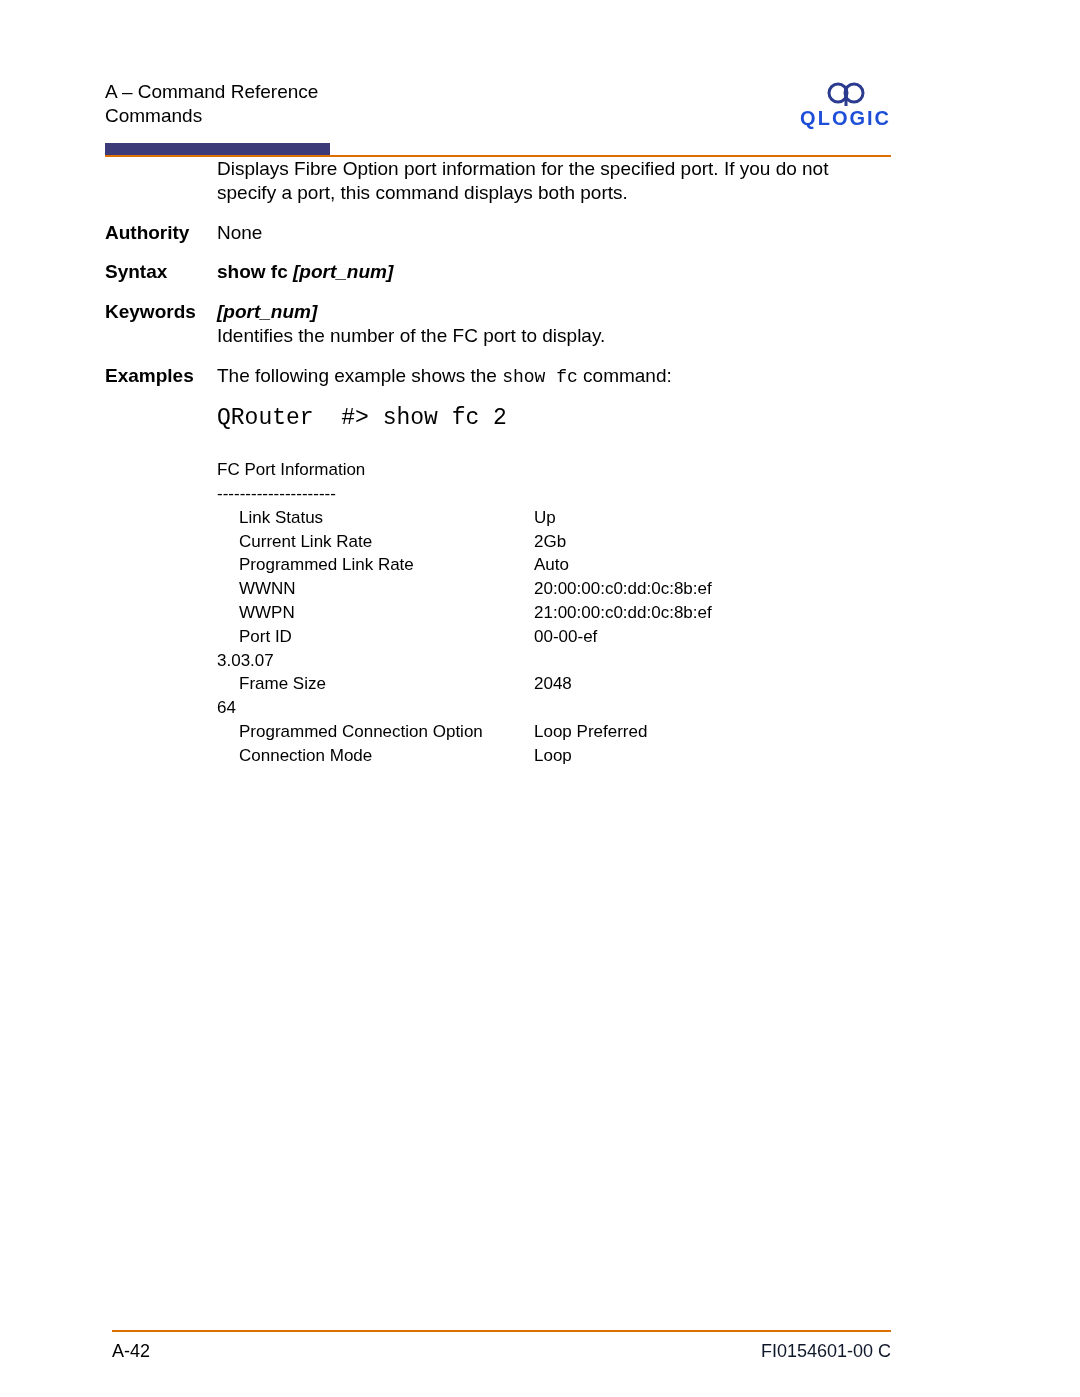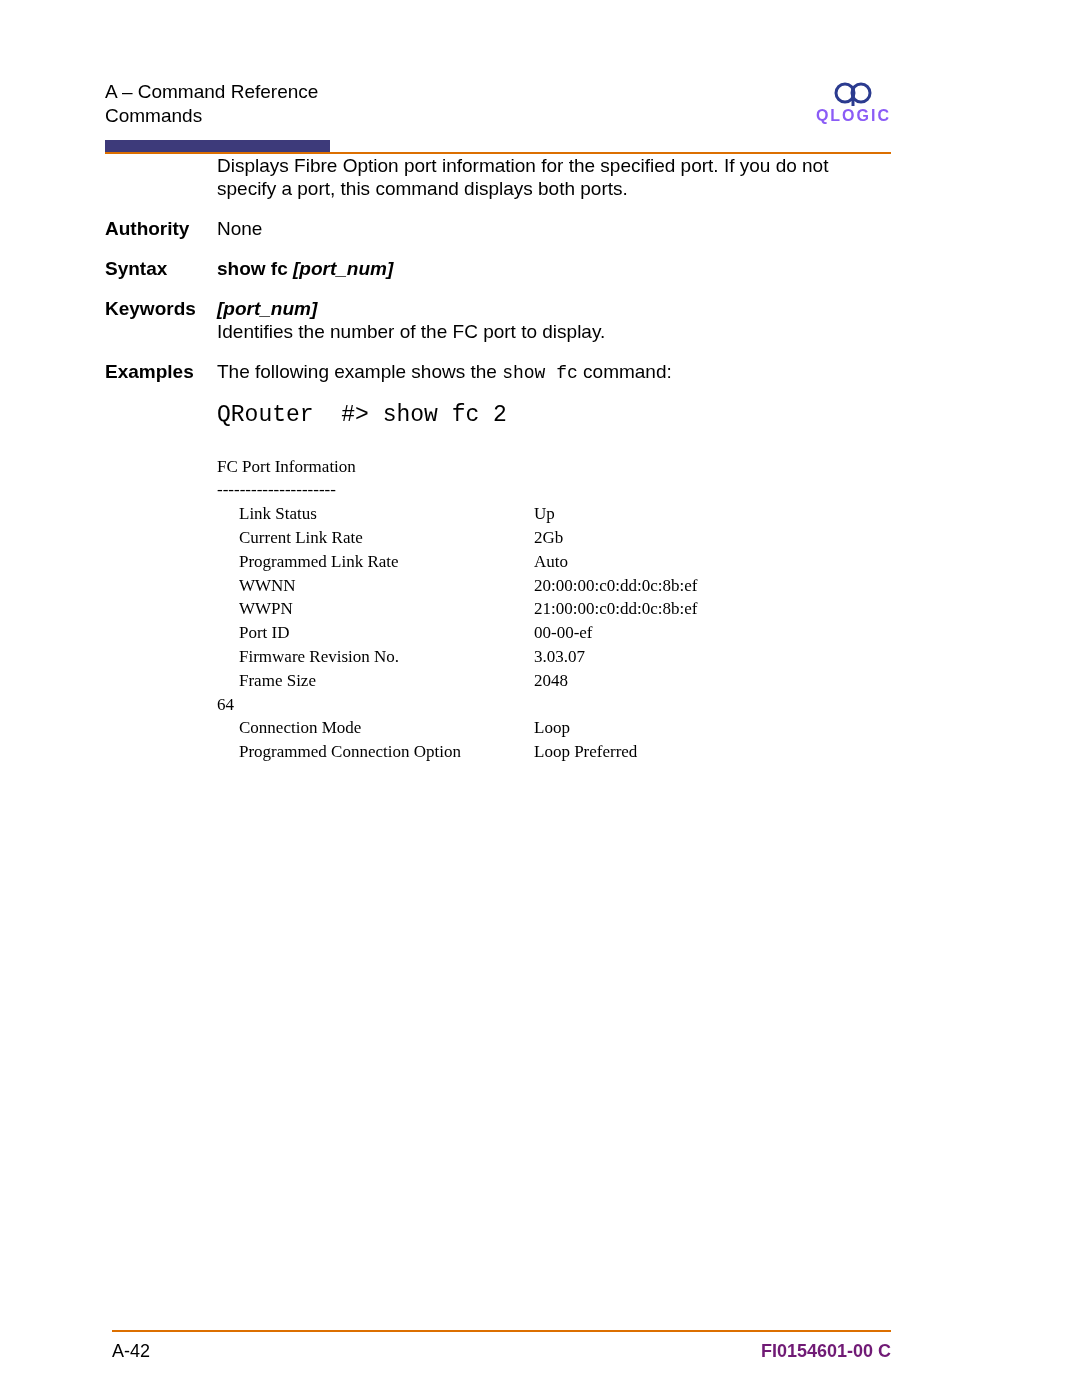--- a/index.html
+++ b/index.html
@@ -28,24 +28,24 @@
     font-size: 19px;
   }
   .logo {
     text-align: center;
   }
   .logo svg {
     display: block;
     margin: 0 auto;
   }
   .logo-word {
-    font-size: 16px;
+    font-size: 20px;
     font-weight: bold;
     letter-spacing: 2px;
-    color: #8b5cf6;
+    color: #1d4ed8;
   }
   .purple-bar-row {
     margin-top: 12px;
   }
   .purple-bar {
     height: 14px;
     width: 225px;
     background: #3d3a7a;
   }
   .orange-rule {
@@ -88,21 +88,21 @@
     font-size: 18px;
   }
   pre.term {
     font-family: "Courier New", Courier, monospace;
     font-size: 23px;
     line-height: 1.4;
     white-space: pre;
     margin: 14px 0 0 0;
   }
   .term-rows {
-    font-family: Liberation Serif, serif;
+    font-family: Liberation Sans, sans-serif;
     font-size: 17px;
     line-height: 1.4;
     margin-top: 24px;
   }
   .term-rows .tr {
     display: flex;
   }
   .term-rows .tk {
     width: 295px;
     padding-left: 22px;
@@ -121,22 +121,21 @@
     height: 2px;
     background: #dc6f00;
   }
   .footer-row {
     display: flex;
     justify-content: space-between;
     margin-top: 8px;
     font-size: 18px;
   }
   .doc-num {
-    color: #701a75;
-    font-weight: bold;
+    color: #0f172a;
   }
 </style>
 </head>
 <body>
 
 <div class="page">
 
   <div class="header-row">
     <div class="header-text">
       <div>A – Command Reference</div>
@@ -210,37 +209,36 @@
             </div>
           <div class="tr">
               <div class="tk">WWPN</div>
               <div class="tv">21:00:00:c0:dd:0c:8b:ef</div>
             </div>
           <div class="tr">
               <div class="tk">Port ID</div>
               <div class="tv">00-00-ef</div>
             </div>
           <div class="tr">
-              <div class="tk">Firmware Revision No.</div>
               <div class="tv">3.03.07</div>
             </div>
           <div class="tr">
               <div class="tk">Frame Size</div>
               <div class="tv">2048</div>
             </div>
           <div class="tr">
               <div class="tv">64</div>
             </div>
           <div class="tr">
+              <div class="tk">Programmed Connection Option</div>
+              <div class="tv">Loop Preferred</div>
+            </div>
+          <div class="tr">
               <div class="tk">Connection Mode</div>
               <div class="tv">Loop</div>
-            </div>
-          <div class="tr">
-              <div class="tk">Programmed Connection Option</div>
-              <div class="tv">Loop Preferred</div>
             </div>
         </div>
       </div>
     </div>
 
   </div>
 
   <div class="footer">
     <div class="footer-rule"></div>
     <div class="footer-row">

